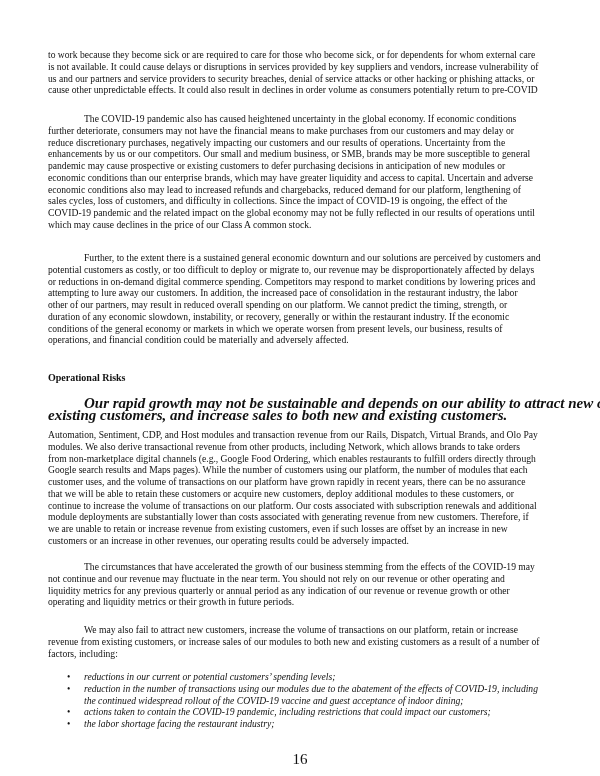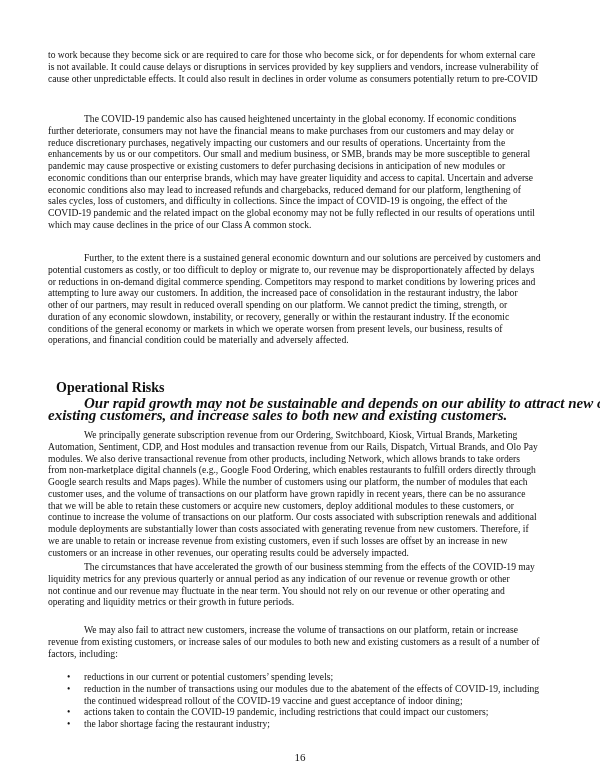--- a/index.html
+++ b/index.html
@@ -3,40 +3,41 @@
 <meta charset="utf-8">
 <style>
   html, body { margin: 0; padding: 0; background: #ffffff; }
   body { width: 600px; height: 776px; position: relative; overflow: hidden;
          font-family: "Liberation Serif", serif; color: #111; }
   .page { position: absolute; left: 0; top: 0; width: 600px; height: 704px; }
   .para { position: absolute; left: 48px; width: 508px; font-size: 9.6px; line-height: 11.75px;
           text-align: left; margin: 0; }
   .para .ln { display: block; white-space: nowrap; }
   .indent { padding-left: 36px; }
-  .heading { position: absolute; left: 48px; font-size: 14px; font-weight: bold; margin: 8px; }
+  .heading { position: absolute; left: 48px; font-size: 10px; font-weight: bold; margin: 0; }
   .subheading { position: absolute; left: 48px; width: 510px; font-size: 15px; font-weight: bold;
                 font-style: italic; line-height: 11.75px; margin: 0; }
   .subheading .ln { display: block; white-space: nowrap; }
   .bullets { position: absolute; left: 48px; width: 510px; margin: 0; padding: 0; list-style: none;
              font-size: 9.6px; line-height: 11.75px; }
   .bullets li { position: relative; padding-left: 36px; }
   .bullets li .dot { position: absolute; left: 19px; top: 0; }
-  .bullets li .ln { display: block; white-space: nowrap; }
+  .bullets li .ln { display: block; white-space: nowrap; font-style: italic; }
   .page-number { position: absolute; left: 0; width: 600px; top: 751px; text-align: center;
-                 font-size: 11px; }
+                 font-size: 15px; }
 </style>
 </head>
 <body>
 
 <div class="page">
 
   <p class="para" style="top:49px;">
     <span class="ln">to work because they become sick or are required to care for those who become sick, or for dependents for whom external care</span>
     <span class="ln">is not available. It could cause delays or disruptions in services provided by key suppliers and vendors, increase vulnerability of</span>
+    <span class="ln">us and our partners and service providers to security breaches, denial of service attacks or other hacking or phishing attacks, or</span>
     <span class="ln">cause other unpredictable effects. It could also result in declines in order volume as consumers potentially return to pre-COVID</span>
   </p>
 
   <p class="para" style="top:113px;">
     <span class="ln indent">The COVID-19 pandemic also has caused heightened uncertainty in the global economy. If economic conditions</span>
     <span class="ln">further deteriorate, consumers may not have the financial means to make purchases from our customers and may delay or</span>
     <span class="ln">reduce discretionary purchases, negatively impacting our customers and our results of operations. Uncertainty from the</span>
     <span class="ln">enhancements by us or our competitors. Our small and medium business, or SMB, brands may be more susceptible to general</span>
     <span class="ln">pandemic may cause prospective or existing customers to defer purchasing decisions in anticipation of new modules or</span>
     <span class="ln">economic conditions than our enterprise brands, which may have greater liquidity and access to capital. Uncertain and adverse</span>
@@ -58,37 +59,36 @@
   </p>
 
   <h3 class="heading" style="top:372px;">Operational Risks</h3>
 
   <p class="subheading" style="top:398px;">
     <span class="ln indent">Our rapid growth may not be sustainable and depends on our ability to attract new customers, retain revenue from</span>
     <span class="ln">existing customers, and increase sales to both new and existing customers.</span>
   </p>
 
   <p class="para" style="top:429px;">
-    <span class="ln indent">We principally generate subscription revenue from our Ordering, Switchboard, Kiosk, Virtual Brands, Marketing</span>
     <span class="ln">Automation, Sentiment, CDP, and Host modules and transaction revenue from our Rails, Dispatch, Virtual Brands, and Olo Pay</span>
     <span class="ln">modules. We also derive transactional revenue from other products, including Network, which allows brands to take orders</span>
     <span class="ln">from non-marketplace digital channels (e.g., Google Food Ordering, which enables restaurants to fulfill orders directly through</span>
     <span class="ln">Google search results and Maps pages). While the number of customers using our platform, the number of modules that each</span>
     <span class="ln">customer uses, and the volume of transactions on our platform have grown rapidly in recent years, there can be no assurance</span>
     <span class="ln">that we will be able to retain these customers or acquire new customers, deploy additional modules to these customers, or</span>
     <span class="ln">continue to increase the volume of transactions on our platform. Our costs associated with subscription renewals and additional</span>
     <span class="ln">module deployments are substantially lower than costs associated with generating revenue from new customers. Therefore, if</span>
     <span class="ln">we are unable to retain or increase revenue from existing customers, even if such losses are offset by an increase in new</span>
     <span class="ln">customers or an increase in other revenues, our operating results could be adversely impacted.</span>
   </p>
 
   <p class="para" style="top:561px;">
     <span class="ln indent">The circumstances that have accelerated the growth of our business stemming from the effects of the COVID-19 may</span>
+    <span class="ln">not continue and our revenue may fluctuate in the near term. You should not rely on our revenue or other operating and</span>
     <span class="ln">liquidity metrics for any previous quarterly or annual period as any indication of our revenue or revenue growth or other</span>
-    <span class="ln">not continue and our revenue may fluctuate in the near term. You should not rely on our revenue or other operating and</span>
     <span class="ln">operating and liquidity metrics or their growth in future periods.</span>
   </p>
 
   <p class="para" style="top:624px;">
     <span class="ln indent">We may also fail to attract new customers, increase the volume of transactions on our platform, retain or increase</span>
     <span class="ln">revenue from existing customers, or increase sales of our modules to both new and existing customers as a result of a number of</span>
     <span class="ln">factors, including:</span>
   </p>
 
   <ul class="bullets" style="top:671px;">

